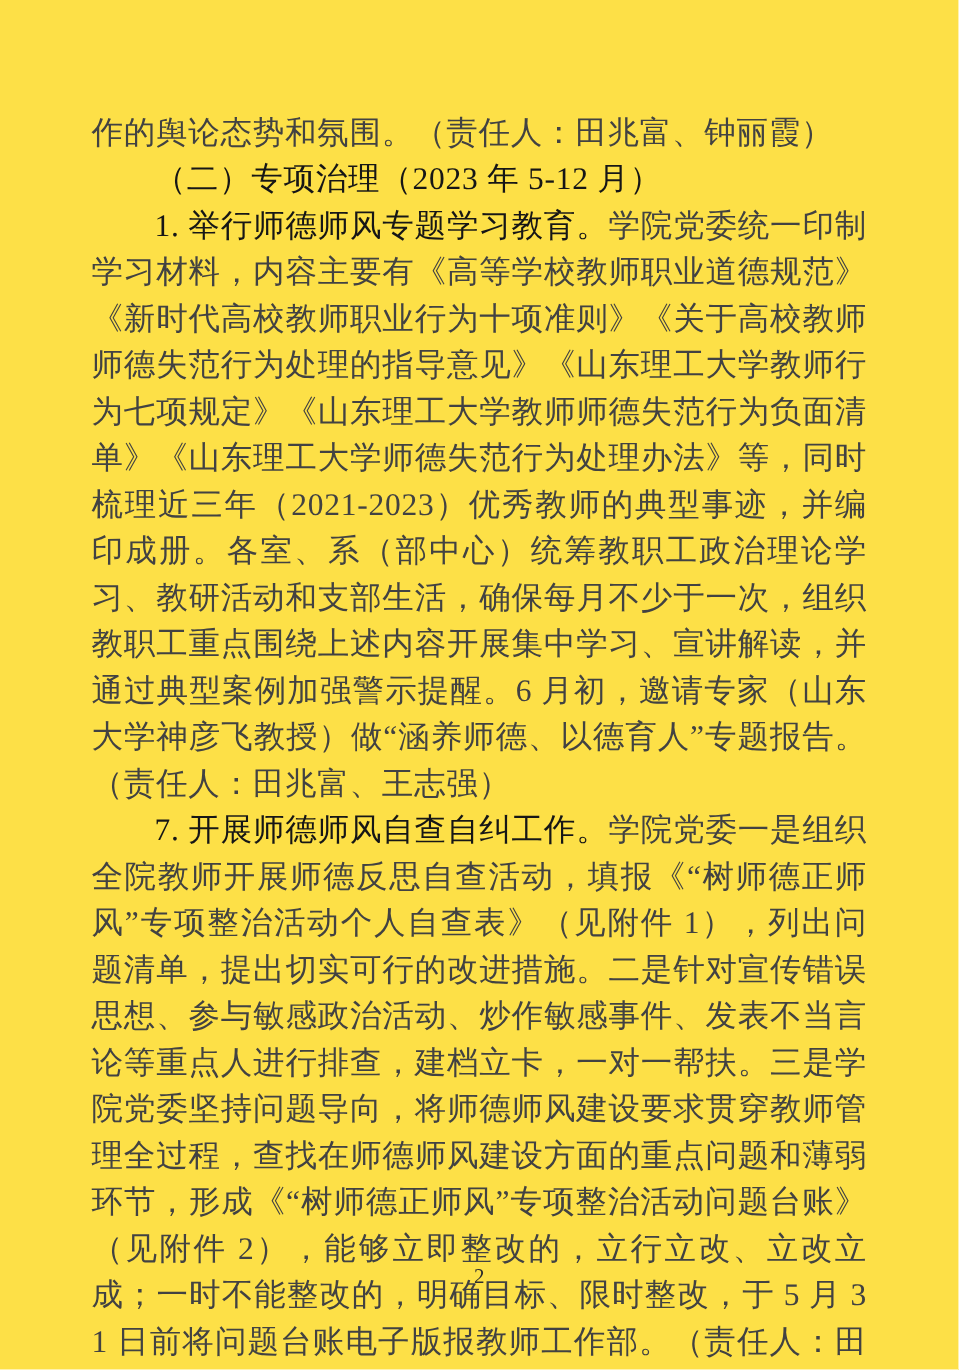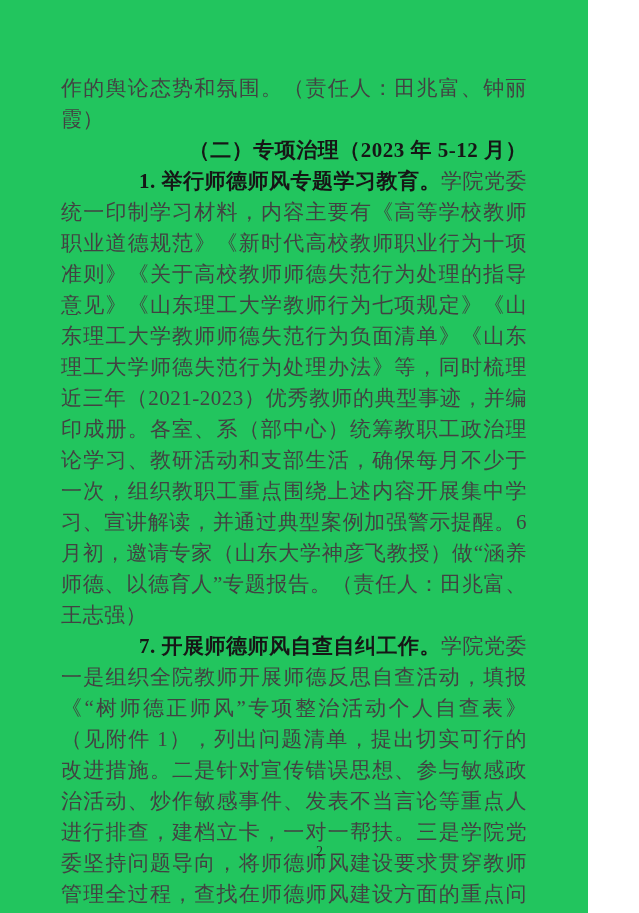--- a/index.html
+++ b/index.html
@@ -11,51 +11,50 @@
       width: 639px;
       height: 913px;
       position: relative;
       overflow: hidden;
       font-family: "Liberation Serif", "DejaVu Serif", serif;
     }
     .page {
       position: absolute;
       top: 0;
       left: 0;
-      width: 588px;
+      width: 639px;
       height: 913px;
-      background: #22c55e;
+      background: #fde047;
       box-sizing: border-box;
       padding: 73px 61px 0 61px;
     }
     .doc-body p {
       margin: 0;
       font-size: 21px;
       line-height: 31px;
       text-align: justify;
       text-justify: inter-ideograph;
       color: #424242;
       letter-spacing: 0.5px;
       word-break: break-all;
     }
     p.continuation {
       text-indent: 0;
     }
     p.indent2 {
       text-indent: 2em;
     }
     p.section-heading {
-      font-weight: 700;
+      font-weight: 400;
       color: #161616;
-      text-align: right;
+      text-align: left;
     }
     .item-lead {
-      font-weight: 700;
+      font-weight: 400;
       color: #161616;
-      margin-left: 36px;
     }
     .page-footer {
       position: absolute;
       left: 0;
       top: 843px;
       width: 639px;
       text-align: center;
       font-size: 14px;
       line-height: 18px;
       color: #2e2e2e;

